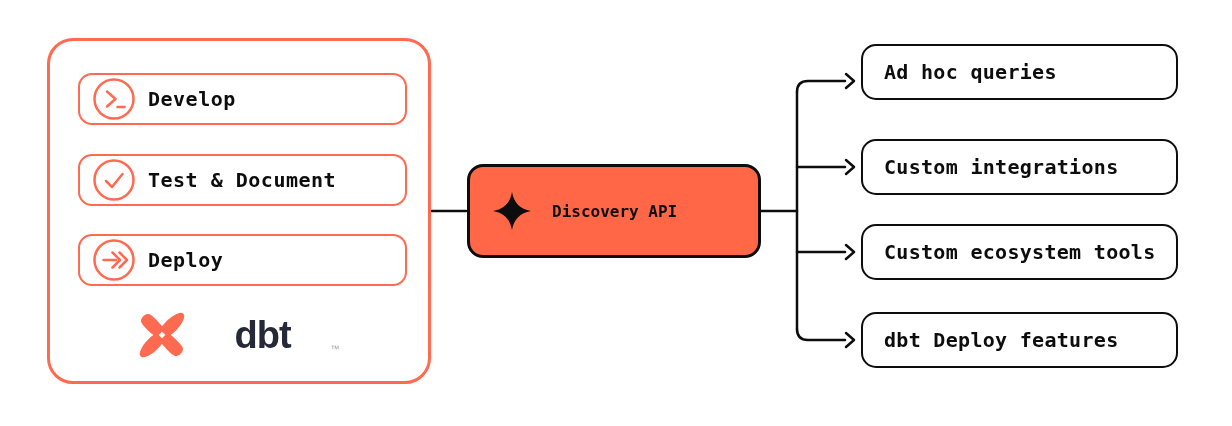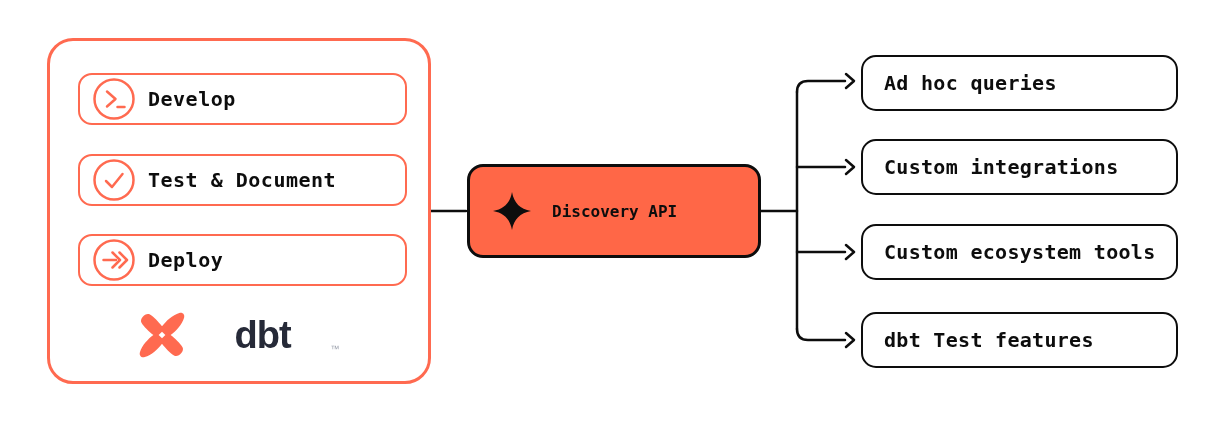--- a/index.html
+++ b/index.html
@@ -51,21 +51,21 @@
   }
   .hub-icon{width:40px;height:40px;flex:0 0 auto;display:block;}
   .hub-icon path{fill:var(--line);}
   .hub-label{font-size:16px;font-weight:600;color:var(--line);white-space:nowrap;}
   
   .consumer{
     position:absolute;left:861px;width:317px;height:56px;
     border:2.5px solid var(--line);border-radius:15px;box-sizing:border-box;
     background:var(--bg);display:flex;align-items:center;padding-left:21px;
   }
-  .consumer-1{top:55px}.consumer-2{top:139px}.consumer-3{top:224px}.consumer-4{top:312px}
+  .consumer-1{top:44px}.consumer-2{top:139px}.consumer-3{top:224px}.consumer-4{top:312px}
   .consumer-label{font-size:20px;font-weight:600;color:var(--line);letter-spacing:.3px;white-space:nowrap;}
 </style>
 </head>
 <body>
 
 <div class="canvas">
 
   <svg class="connectors" viewBox="0 0 1232 426" aria-hidden="true">
     <path d="M431 211 H466"></path>
     <path d="M761 211 H797"></path>
@@ -133,16 +133,16 @@
   <div class="consumer consumer-1">
     <span class="consumer-label">Ad hoc queries</span>
   </div>
   <div class="consumer consumer-2">
     <span class="consumer-label">Custom integrations</span>
   </div>
   <div class="consumer consumer-3">
     <span class="consumer-label">Custom ecosystem tools</span>
   </div>
   <div class="consumer consumer-4">
-    <span class="consumer-label">dbt Test features</span>
+    <span class="consumer-label">dbt Deploy features</span>
   </div>
 
 </div>
 
 </body></html>

